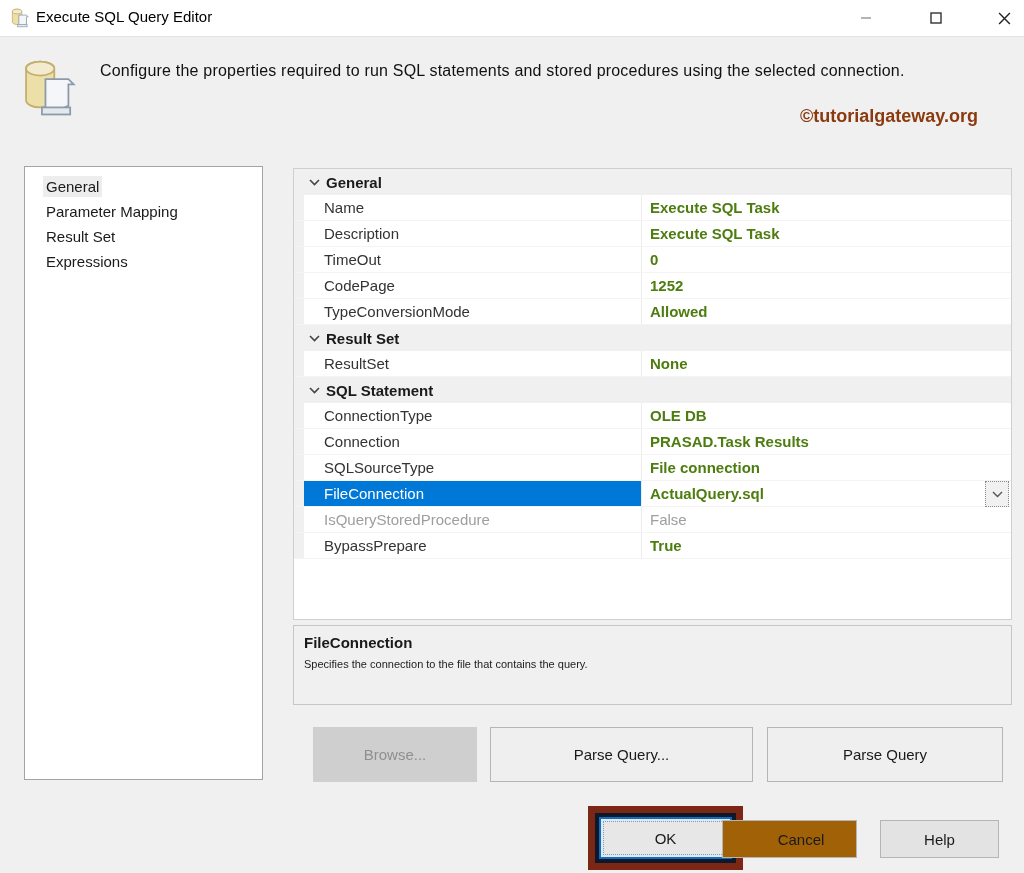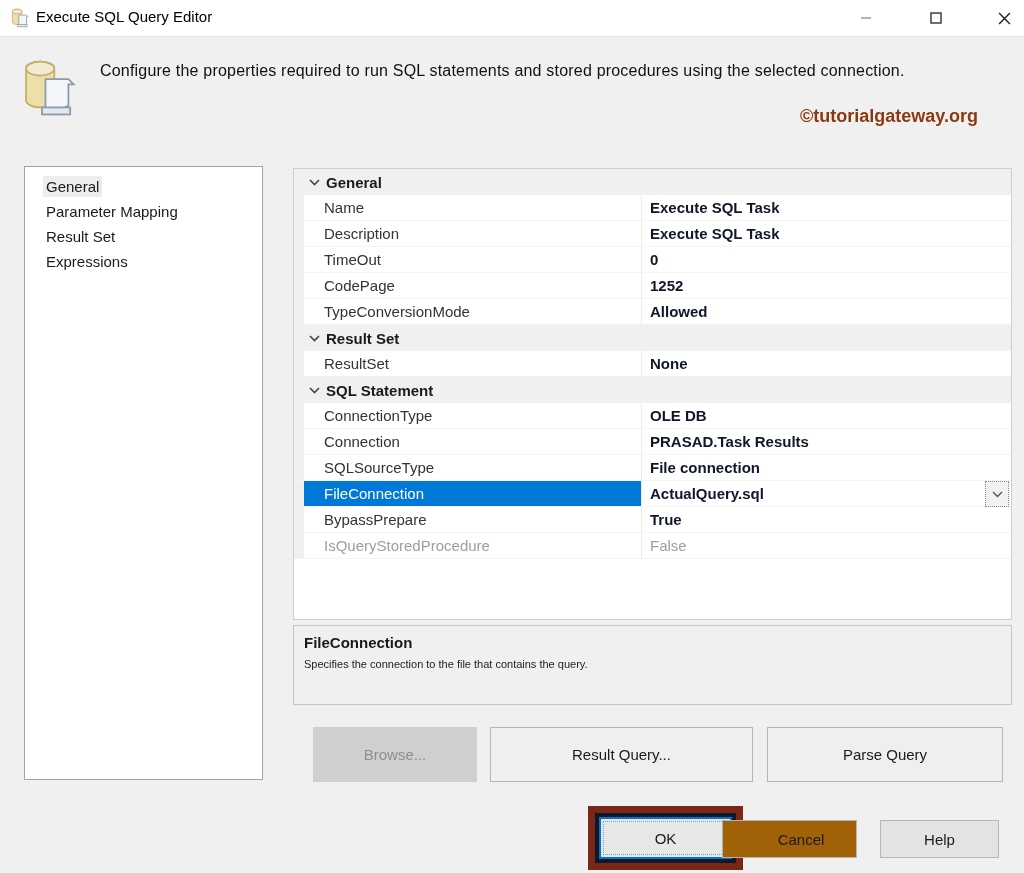--- a/index.html
+++ b/index.html
@@ -64,21 +64,21 @@
   .grid-row.category .chev { width:20px; display:flex; justify-content:center; }
   .grid-row.category .cat-label { padding-left:2px; }
   .grid-row.property { border-bottom:1px solid #f4f4f4; }
   .grid-row.property .name {
     width:337px; flex:0 0 337px; height:100%;
     display:flex; align-items:center; padding-left:20px; color:#333;
   }
   .grid-row.property .value {
     flex:1; height:100%; display:flex; align-items:center;
     padding-left:8px; border-left:1px solid #ececec;
-    font-weight:bold; color:#0f172a;
+    font-weight:bold; color:#4d7c0f;
   }
   .grid-row.property.selected .name { background:#0078d7; color:#fff; }
   .grid-row.property.disabled .name,
   .grid-row.property.disabled .value { color:#9e9e9e; font-weight:normal; }
   .dd-btn {
     position:absolute; right:2px; top:0; width:24px; height:26px;
     background:#f1f1f1; border:1px dotted #8a8a8a;
     display:flex; align-items:center; justify-content:center;
   }
 
@@ -256,40 +256,40 @@
     <span class="gutter"></span>
     <span class="name">FileConnection</span>
     <span class="value">ActualQuery.sql</span>
     <span class="dd-btn">
       <svg width="11" height="7" viewBox="0 0 11 7">
           <path d="M1 1 L5.5 5.5 L10 1" fill="none" stroke="#555" stroke-width="1.4"></path>
         </svg>
     </span>
   </div>
 
+  <div class="grid-row property disabled">
+    <span class="gutter"></span>
+    <span class="name">IsQueryStoredProcedure</span>
+    <span class="value">False</span>
+  </div>
+
   <div class="grid-row property">
     <span class="gutter"></span>
     <span class="name">BypassPrepare</span>
     <span class="value">True</span>
-  </div>
-
-  <div class="grid-row property disabled">
-    <span class="gutter"></span>
-    <span class="name">IsQueryStoredProcedure</span>
-    <span class="value">False</span>
   </div>
 
 </div>
 
 <div class="abs desc-panel">
   <div class="t">FileConnection</div>
   <div class="d">Specifies the connection to the file that contains the query.</div>
 </div>
 
 <button class="btn btn-browse disabled" disabled="">Browse...</button>
-<button class="btn btn-build">Result Query...</button>
+<button class="btn btn-build">Parse Query...</button>
 <button class="btn btn-parse">Parse Query</button>
 
 <div class="abs ok-annotation">
   <button class="btn btn-ok">OK</button>
 </div>
 <button class="btn btn-cancel">Cancel</button>
 <button class="btn btn-help">Help</button>
 
 </body></html>

